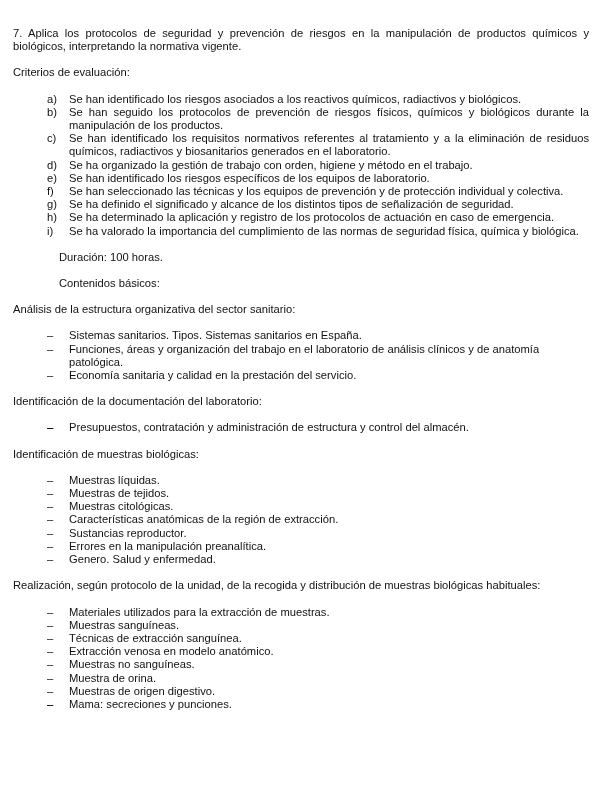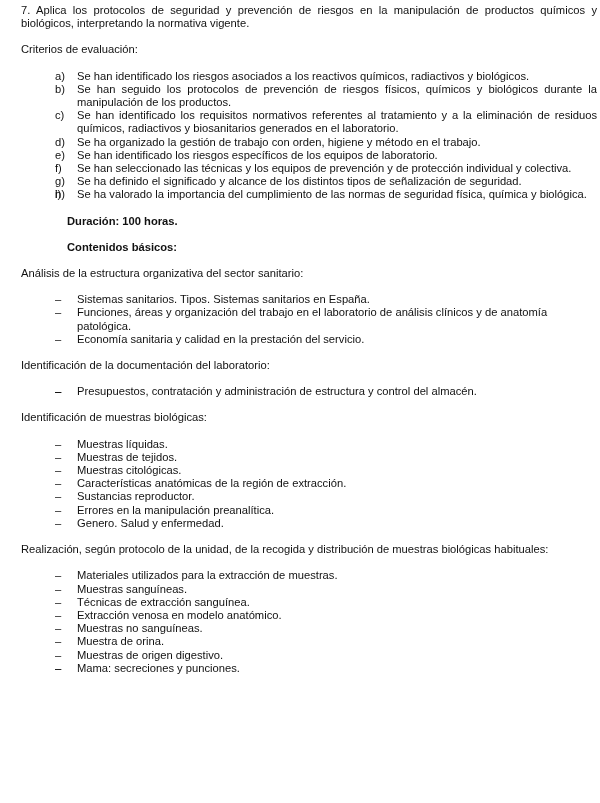--- a/index.html
+++ b/index.html
@@ -1,24 +1,24 @@
 <!DOCTYPE html>
 <html><head>
 <meta charset="utf-8">
 <style>
   html, body { margin: 0; padding: 0; background: #ffffff; }
   body {
     width: 600px; height: 803px; overflow: hidden; position: relative;
     font-family: "Liberation Sans", sans-serif; font-size: 11.2px; color: #111111;
     line-height: 13.2px;
   }
-  .page { position: absolute; left: 13px; top: 4px; width: 576px; margin-left: 8px; }
+  .page { position: absolute; left: 13px; top: 27px; width: 576px; }
   .para { margin: 0; text-align: justify; }
   .gap { height: 13px; }
-  .bold { font-weight: bold; padding-left: 46px; }
+  .bold { font-weight: normal; padding-left: 46px; }
   ol.criteria { list-style: none; margin: 0; padding: 0 0 0 34px; }
   ol.criteria li { position: relative; padding-left: 22px; text-align: justify; }
   ol.criteria li .mk { position: absolute; left: 0; top: 0; }
   ul.dash { list-style: none; margin: 0; padding: 0 0 0 34px; }
   ul.dash li { position: relative; padding-left: 22px; }
   ul.dash li .mk { position: absolute; left: 0; top: 0; }
 </style>
 </head>
 <body>
 
@@ -28,21 +28,21 @@
   <p class="para">Criterios de evaluación:</p>
   <div class="gap"></div>
   <ol class="criteria">
     <li><span class="mk">a)</span><span>Se han identificado los riesgos asociados a los reactivos químicos, radiactivos y biológicos.</span></li>
     <li><span class="mk">b)</span><span>Se han seguido los protocolos de prevención de riesgos físicos, químicos y biológicos durante la manipulación de los productos.</span></li>
     <li><span class="mk">c)</span><span>Se han identificado los requisitos normativos referentes al tratamiento y a la eliminación de residuos químicos, radiactivos y biosanitarios generados en el laboratorio.</span></li>
     <li><span class="mk">d)</span><span>Se ha organizado la gestión de trabajo con orden, higiene y método en el trabajo.</span></li>
     <li><span class="mk">e)</span><span> Se han identificado los riesgos específicos de los equipos de laboratorio.</span></li>
     <li><span class="mk">f)</span><span>Se han seleccionado las técnicas y los equipos de prevención y de protección individual y colectiva.</span></li>
     <li><span class="mk">g)</span><span>Se ha definido el significado y alcance de los distintos tipos de señalización de seguridad.</span></li>
-    <li><span class="mk">h)</span></li>
+    <li><span class="mk">h)</span><span>Se ha determinado la aplicación y registro de los protocolos de actuación en caso de emergencia.</span></li>
     <li><span class="mk">i)</span><span> Se ha valorado la importancia del cumplimiento de las normas de seguridad física, química y biológica.</span></li>
   </ol>
   <div class="gap"></div>
   <p class="para bold">Duración: 100 horas.</p>
   <div class="gap"></div>
   <p class="para bold">Contenidos básicos:</p>
   <div class="gap"></div>
 
   <p class="para">Análisis de la estructura organizativa del sector sanitario:</p>
   <div class="gap"></div>

